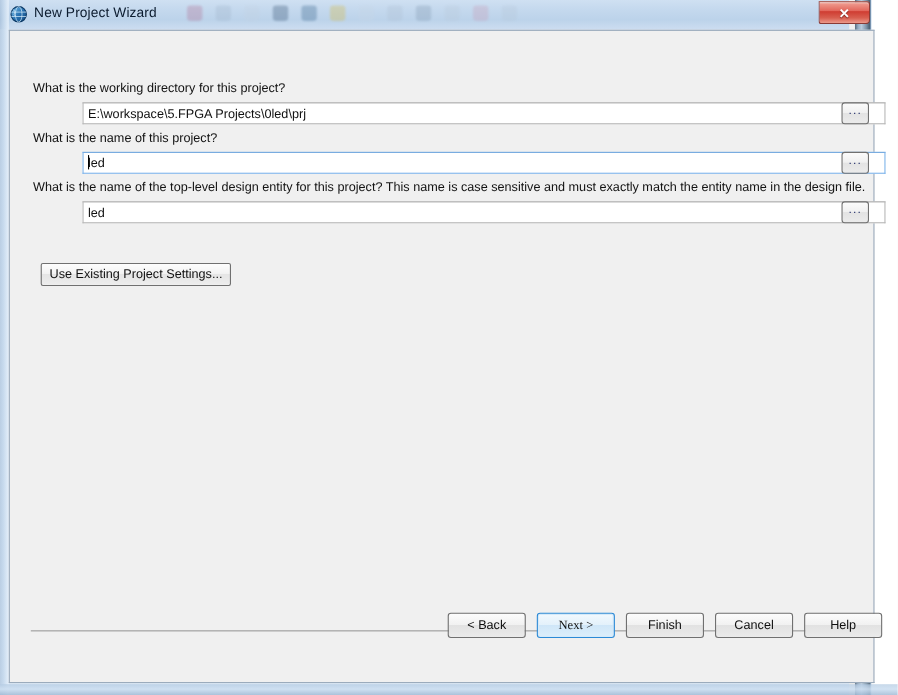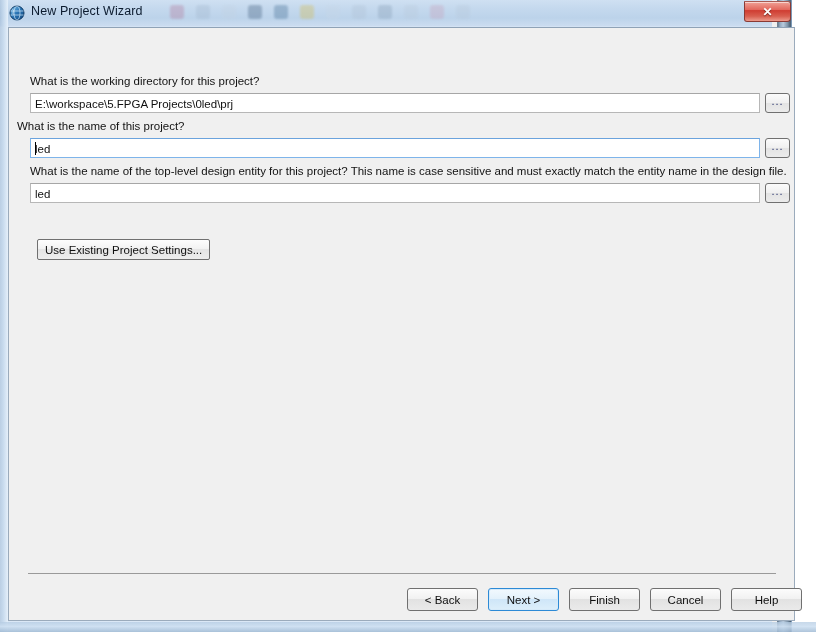--- a/index.html
+++ b/index.html
@@ -122,20 +122,21 @@
     height: 20px;
     background: #ffffff;
     border: 1px solid #b7b7b7;
     border-top-color: #a6a6a6;
     font-size: 11.5px;
     color: #101010;
     padding: 2px 4px 0 4px;
     line-height: 16px;
     white-space: nowrap;
     overflow: hidden;
+    margin-left: 45px;
   }
   .text-input.focused {
     border: 1px solid #7eb4ea;
     border-top-color: #6ba3dd;
   }
   .caret {
     display: inline-block;
     width: 1px;
     height: 13px;
     background: #000;
@@ -178,40 +179,41 @@
 
   #separator {
     position: absolute;
     left: 19px; top: 545px;
     width: 748px; height: 1px;
     background: #9a9a9a;
   }
 
   #button-bar {
     position: absolute;
-    left: 0; top: 558px;
+    left: 0; top: 527px;
     width: 787px; height: 30px;
   }
   .wizard-button {
     position: absolute;
     box-sizing: border-box;
     width: 71px; height: 23px;
     top: 2px;
     border: 1px solid #707070;
     border-radius: 3px;
     background: linear-gradient(180deg, #fcfcfc 0%, #f1f1f1 48%, #e2e2e2 50%, #eaeaea 100%);
     font-size: 11.5px;
     color: #0f0f0f;
     display: flex; align-items: center; justify-content: center;
     white-space: nowrap;
   }
   .wizard-button.default {
     border: 1px solid #2c8ad6;
     box-shadow: inset 0 0 0 1px #d6eaf9;
     background: linear-gradient(180deg, #f2f9fe 0%, #e3f1fb 48%, #cfe6f8 50%, #ddeffb 100%);
+    font-family: Liberation Serif, serif;
   }
 </style>
 </head>
 <body>
 
 <div id="window">
 
   <div id="frame-left"></div>
   <div id="frame-right"></div>
   <div id="frame-bottom"></div>
@@ -258,21 +260,21 @@
 
   <div id="client">
 
 
     <div class="field-label" style="left:21px; top:47px;">What is the working directory for this project?</div>
     <div class="text-input" style="left:21px; top:65px; width:730px;" title="E:\workspace\5.FPGA Projects\0led\prj">E:\workspace\5.FPGA Projects\0led\prj</div>
     <div class="browse-button" style="left:756px; top:65px;">
       <span class="browse-dots">...</span>
     </div>
 
-    <div class="field-label" style="left:8px; top:92px;">What is the name of this project?</div>
+    <div class="field-label" style="left:21px; top:92px;">What is the name of this project?</div>
     <div class="text-input focused" style="left:21px; top:110px; width:730px;"><span class="caret"></span><span>led</span></div>
     <div class="browse-button" style="left:756px; top:110px;">
       <span class="browse-dots">...</span>
     </div>
 
     <div class="field-label" style="left:21px; top:137px;">What is the name of the top-level design entity for this project? This name is case sensitive and must exactly match the entity name in the design file.</div>
     <div class="text-input" style="left:21px; top:155px; width:730px;">led</div>
     <div class="browse-button" style="left:756px; top:155px;">
       <span class="browse-dots">...</span>
     </div>

